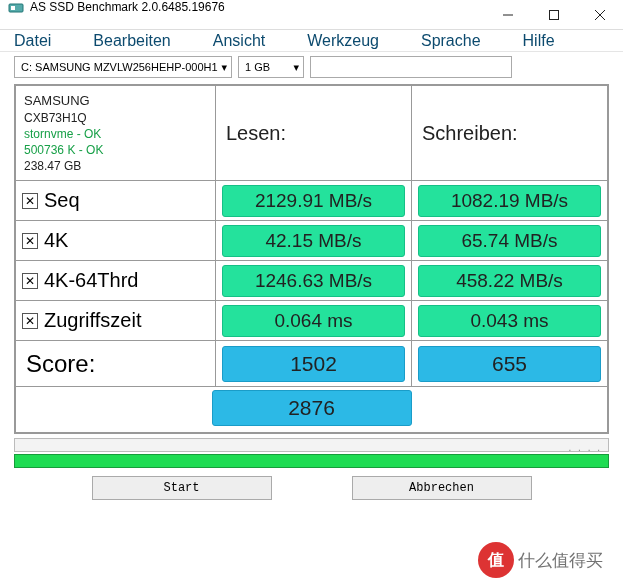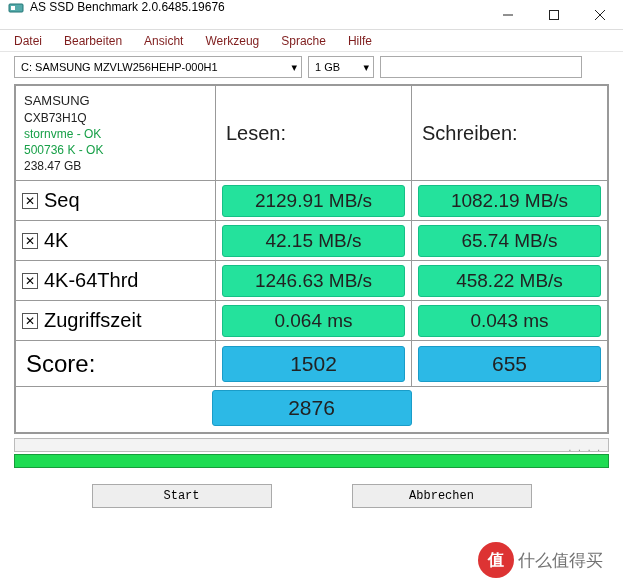--- a/index.html
+++ b/index.html
@@ -6,26 +6,26 @@
 body { background: #fff; width: 623px; height: 586px; overflow: hidden; position: relative; }
 
 .titlebar { height: 30px; display: flex; align-items: flex-start; border-bottom: 1px solid #ddd; }
 .titlebar .icon { width: 16px; height: 16px; margin: 0 6px 0 8px; }
 .titlebar .icon svg { width: 16px; height: 16px; }
 .titlebar .title { font-size: 12px; flex: 1; }
 .winbtns { display: flex; height: 100%; }
 .winbtn { width: 46px; display: flex; align-items: center; justify-content: center; font-size: 12px; color: #222; }
 .winbtn svg { width: 10px; height: 10px; }
 
-.menubar { height: 22px; display: flex; align-items: center; padding: 0 14px; gap: 22px; font-size: 12px; color: #7f1d1d; border-bottom: 1px solid #e5e5e5; }
+.menubar { height: 22px; display: flex; align-items: center; padding: 0 14px; gap: 42px; font-size: 16px; color: #0c4a6e; border-bottom: 1px solid #e5e5e5; }
 .menubar .mi { cursor: default; }
 
 .selectors { display: flex; align-items: center; gap: 6px; padding: 4px 14px 6px; font-size: 12px; font-family: "Courier New", monospace; }
 .selbox { background: #fff; border: 1px solid #aaa; height: 22px; display: flex; align-items: center; padding: 0 6px; font-family: "Courier New", monospace; font-size: 11px; position: relative; }
-.drive { width: 288px; }
+.drive { width: 218px; }
 .size { width: 66px; }
 .textbox { width: 202px; }
 .selbox .chev { position: absolute; right: 4px; top: 50%; transform: translateY(-50%); }
 
 .panel { margin: 0 14px; border: 1px solid #999; }
 table.results { width: 100%; border-collapse: collapse; }
 table.results td { border: 1px solid #999; vertical-align: middle; }
 .hdr td { height: 72px; font-size: 20px; color: #222; }
 .hdr .info { width: 200px; padding: 6px 8px; font-size: 12px; line-height: 1.35; }
 .hdr .info .l1 { font-size: 13px; }
@@ -40,21 +40,21 @@
 .scorelabel { font-size: 24px; padding-left: 10px; }
 .scoreval { background: #2cb9e6; border: 1px solid #1a9cc8; border-radius: 3px; font-size: 21px; color: #222; padding: 5px 0; text-align: center; margin: 3px 6px; }
 .totalrow td { border: none; padding: 3px 0 6px; }
 .totalval { width: 200px; margin: 0 auto; }
 
 .progress { margin: 4px 14px 2px; height: 14px; border: 1px solid #bbb; background: #f3f3f3; position: relative; }
 .progress .dots { position: absolute; right: 6px; bottom: -2px; font-size: 10px; color: #888; letter-spacing: 2px; }
 .progress2 { margin: 2px 14px 6px; height: 14px; border: 1px solid #169c3a; background: #1edc52; }
 
 .btnrow { display: flex; justify-content: center; gap: 80px; padding: 2px 0 8px; }
-.btn { width: 180px; height: 24px; border: 1px solid #aaa; background: #eee; font-family: "Courier New", monospace; font-size: 12px; text-align: center; line-height: 22px; margin-top: 8px; }
+.btn { width: 180px; height: 24px; border: 1px solid #aaa; background: #eee; font-family: "Courier New", monospace; font-size: 12px; text-align: center; line-height: 22px; }
 
 .watermark { position: absolute; right: 0; bottom: 8px; display: flex; align-items: center; gap: 4px; }
 .watermark .circle { width: 36px; height: 36px; border-radius: 50%; background: #d33; color: #fff; display: flex; align-items: center; justify-content: center; font-size: 16px; font-weight: bold; }
 .watermark .txt { font-size: 17px; color: #737373; font-weight: 500; padding-right: 20px; }
 </style>
 </head>
 <body>
 
 <div class="titlebar">
   <span class="icon">

